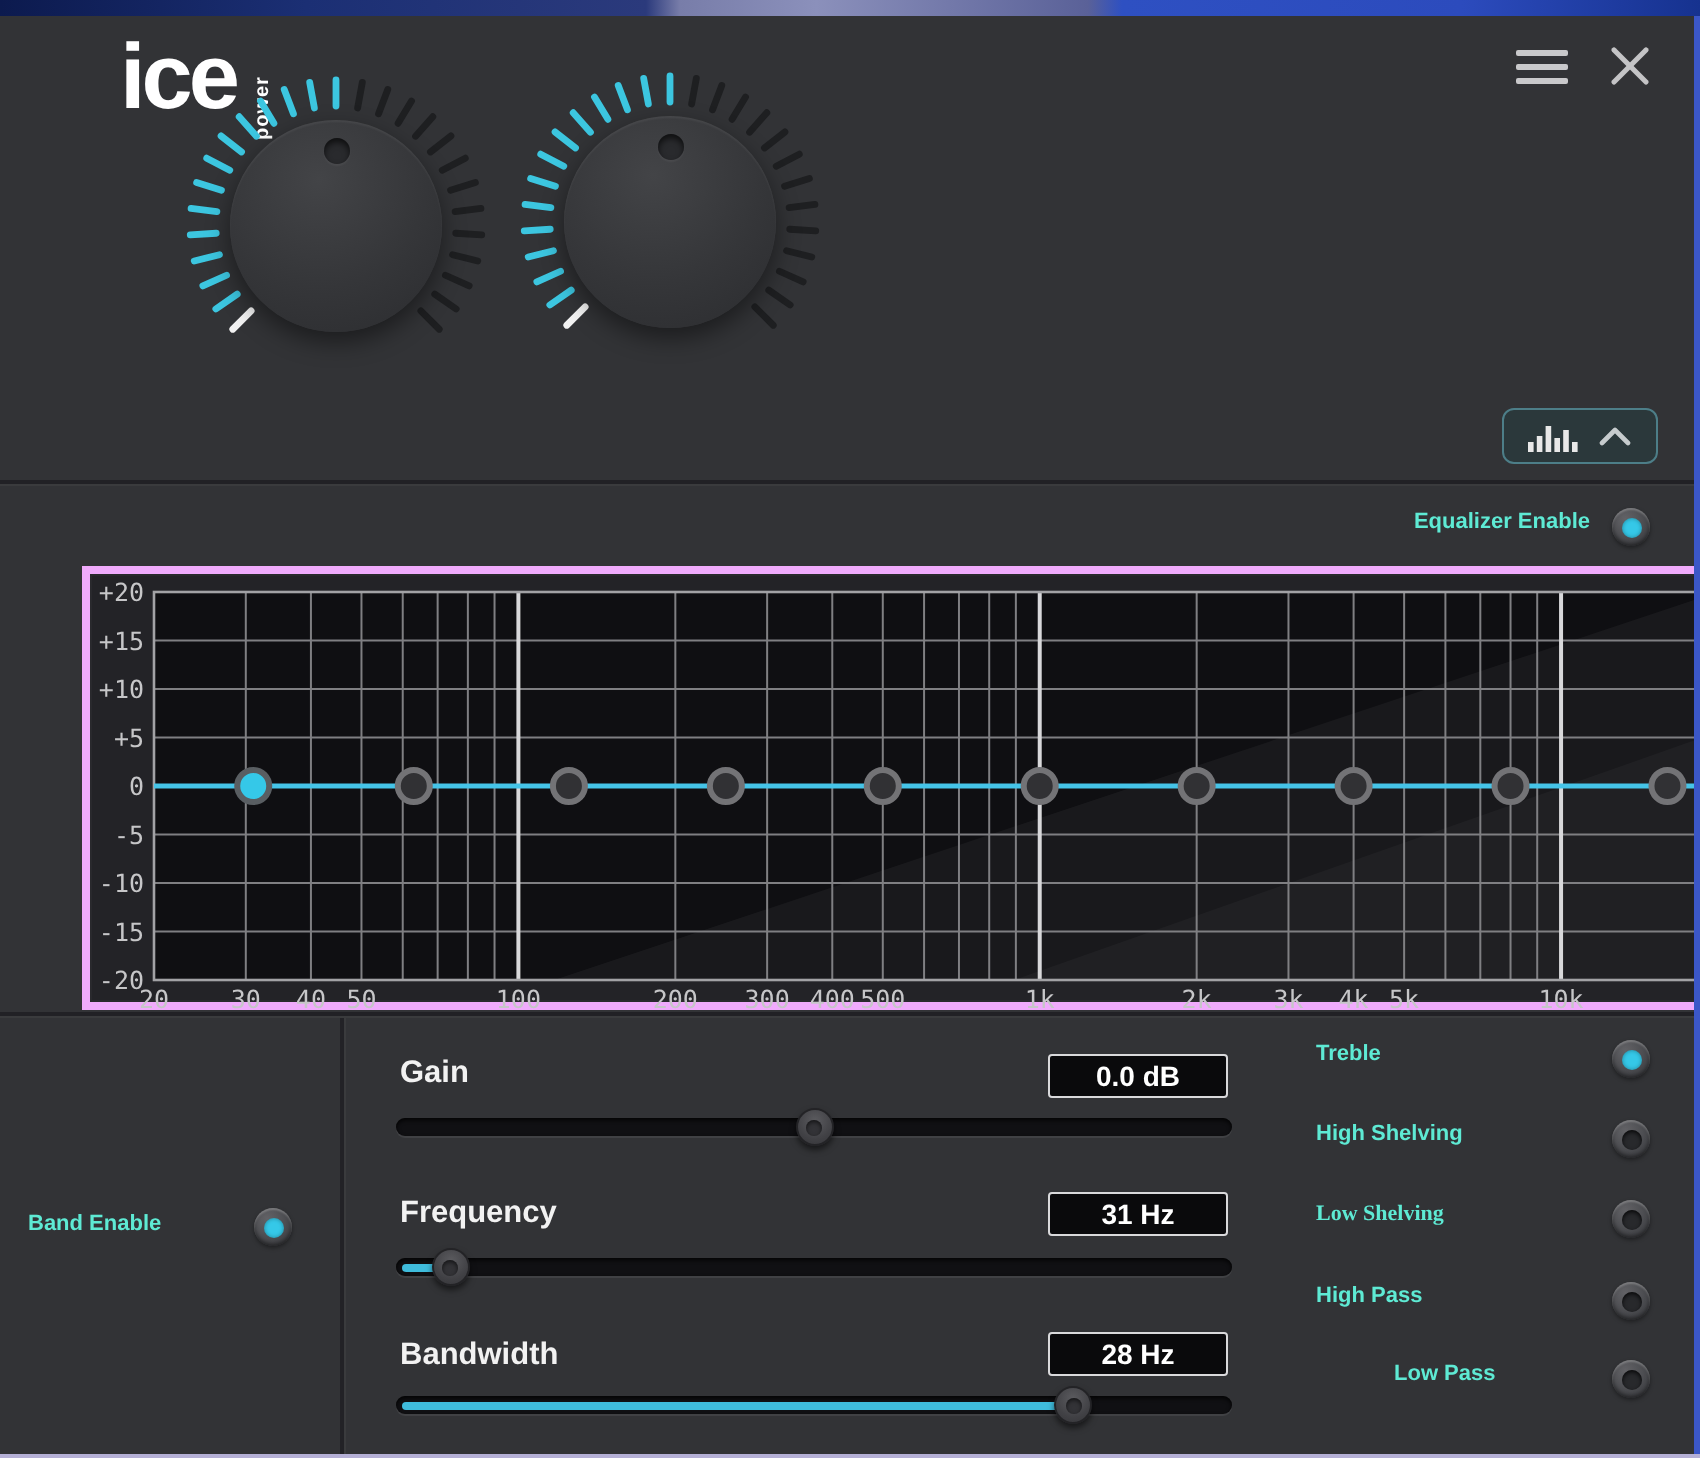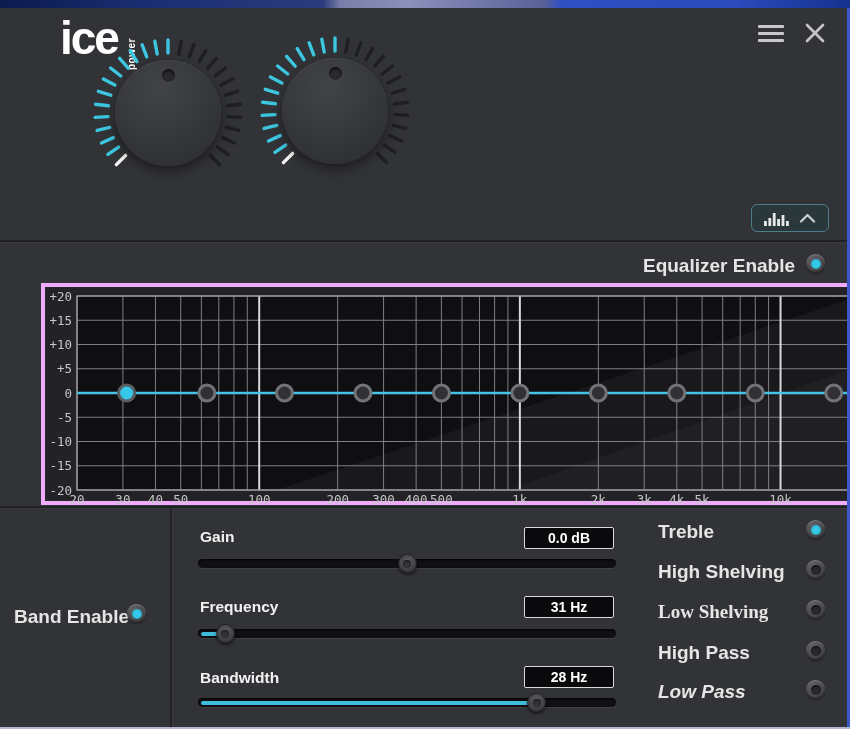--- a/index.html
+++ b/index.html
@@ -37,21 +37,21 @@
   
   .divider-h{position:absolute;left:0;width:847px;height:2px;background:#212125;box-shadow:0 1px 0 rgba(255,255,255,.04);}
   .divider-v{position:absolute;left:170px;top:509px;bottom:2px;width:2px;background:#222226;box-shadow:1px 0 0 rgba(255,255,255,.04);}
   
   .radio{position:absolute;width:19px;height:19px;border-radius:50%;cursor:pointer;
     background:radial-gradient(circle at 35% 28%,#626266,#47484c 62%,#38393d);
     box-shadow:inset 0 1px 1px rgba(255,255,255,.25),inset 0 -1px 2px rgba(0,0,0,.5),0 1px 2px rgba(0,0,0,.4);}
   .radio::after{content:"";position:absolute;left:4.5px;top:4.5px;right:4.5px;bottom:4.5px;border-radius:50%;
     background:#28292c;box-shadow:inset 0 1px 2px rgba(0,0,0,.8);}
   .radio.on::after{background:#35c8e8;box-shadow:inset 0 0 2px rgba(0,0,0,.35);}
-  .section-label{position:absolute;font-size:19px;font-weight:700;color:#e5e5e5;white-space:nowrap;}
+  .section-label{position:absolute;font-size:11px;font-weight:700;color:#5eead4;white-space:nowrap;}
   
   .graph-panel{position:absolute;left:13px;top:283px;width:824px;height:222px;background:#232327;
     border:4px solid #f0abfc;box-sizing:border-box;box-shadow:inset 0 0 0 1px rgba(255,255,255,.03);margin-left:28px;}
   
   .ctl-label{position:absolute;left:200px;font-size:15.5px;font-weight:700;color:#f2f2f2;}
   .value-box{position:absolute;left:524px;width:90px;height:22px;background:#0a0a0c;
     border:1.5px solid #d9d9db;border-radius:2px;color:#ffffff;font-size:14px;font-weight:700;
     display:flex;align-items:center;justify-content:center;box-sizing:border-box;}
   .slider-track{position:absolute;left:198px;width:418px;height:9px;border-radius:5px;background:#101013;
     box-shadow:inset 0 1px 2px rgba(0,0,0,.85),0 1px 0 rgba(255,255,255,.07);cursor:pointer;}
@@ -285,19 +285,19 @@
     </div>
   <div id="filters-layer">
       <div class="section-label" style="left: 658px; top: 521px;">Treble</div>
       <span class="radio on" style="left: 806px; top: 520px;"></span>
       <div class="section-label" style="left: 658px; top: 561px;">High Shelving</div>
       <span class="radio" style="left: 806px; top: 560px;"></span>
       <div class="section-label" style="left: 658px; top: 601px; font-family: Liberation Serif, serif;">Low Shelving</div>
       <span class="radio" style="left: 806px; top: 600px;"></span>
       <div class="section-label" style="left: 658px; top: 642px;">High Pass</div>
       <span class="radio" style="left: 806px; top: 641px;"></span>
-      <div class="section-label" style="left: 658px; top: 681px; font-style: italic;">Low Pass</div>
+      <div class="section-label" style="left: 697px; top: 681px;">Low Pass</div>
       <span class="radio" style="left: 806px; top: 680px;"></span>
     </div>
 
   <div class="right-edge"></div>
   <div class="bottom-edge"></div>
 </div>
 
 </body></html>

